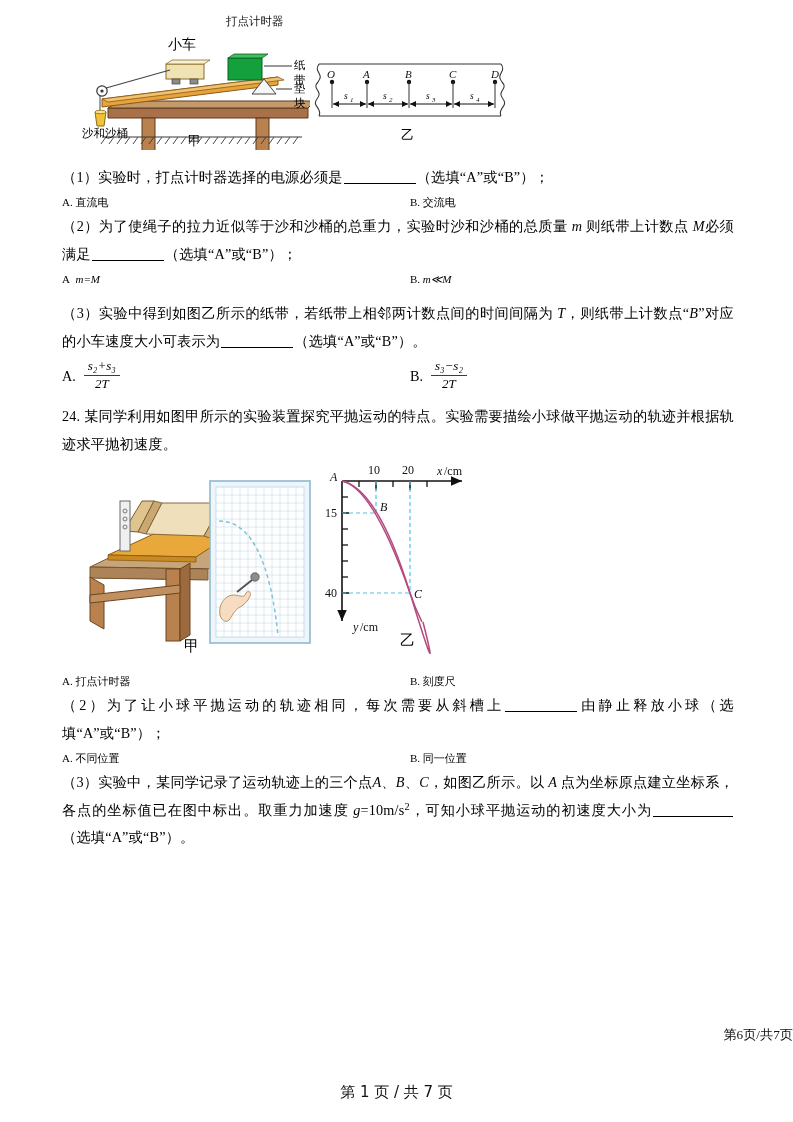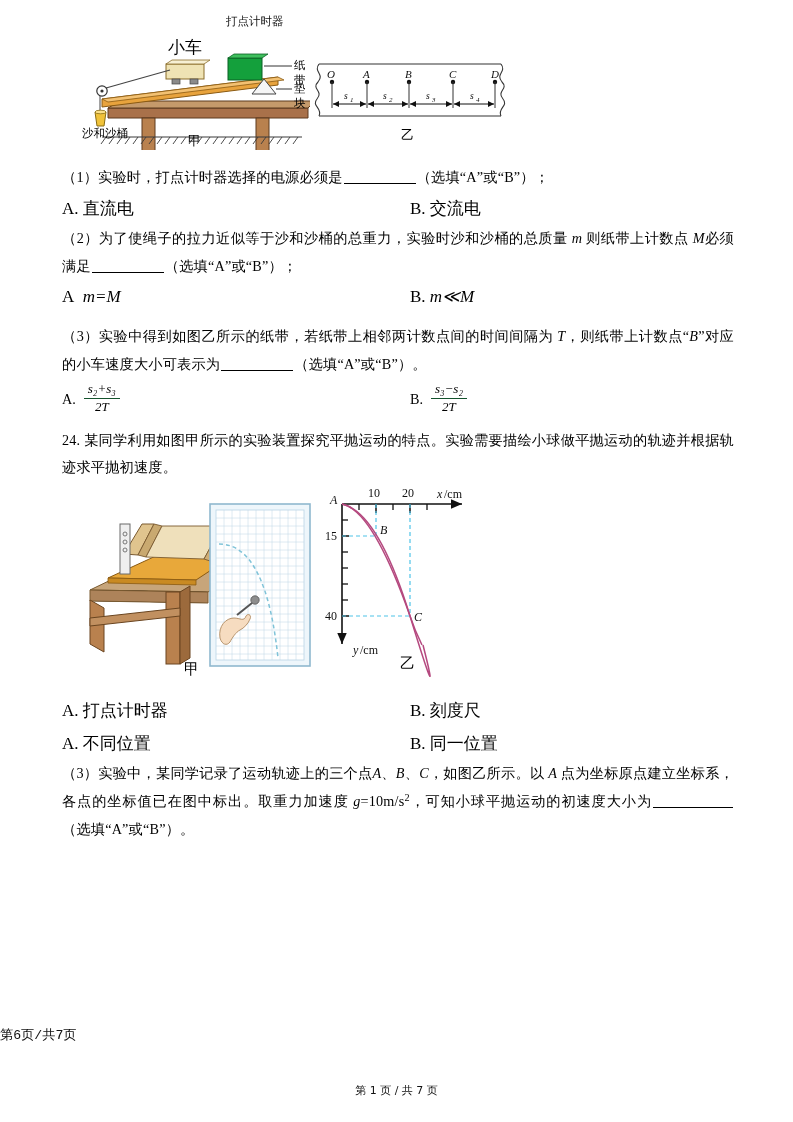--- a/index.html
+++ b/index.html
@@ -31,21 +31,21 @@
   
   .qline {
     font-size: 14.2px;
     line-height: 1.95;
     letter-spacing: 0.2px;
     text-align: justify;
     margin: 0;
   }
   .opts {
     display: flex;
-    font-size: 17px;
+    font-size: 11px;
     line-height: 1.95;
     margin: 0;
   }
   .opts .o1 { width: 348px; flex: 0 0 348px; }
   .opts .o2 { flex: 1; }
   .blank {
     display: inline-block;
     border-bottom: 1px solid #000;
     width: 72px;
     vertical-align: -2px;
@@ -91,31 +91,31 @@
   
   #fig2 { position: relative; height: 212px; }
   #fig2 .app-wrap { position: absolute; left: 20px; top: 0; }
   #fig2 .graph-wrap { position: absolute; left: 260px; top: 0; }
 
   
   .footer1 {
     position: absolute;
     left: 0; right: 0;
     top: 1026px;
-    text-align: left;
+    text-align: right;
     font-size: 13.2px;
-    font-family: Liberation Mono, monospace;
+    font-family: Liberation Serif, serif;
     color: #111;
   }
   .footer2 {
     position: absolute;
     left: 0; right: 0;
     top: 1083px;
     text-align: center;
-    font-size: 11px;
+    font-size: 15px;
     font-family: "DejaVu Sans", sans-serif;
     color: #111;
   }
   svg { display: block; }
 </style>
 </head>
 <body>
 
 <div class="page">
  <div class="content">
@@ -178,21 +178,21 @@
         <circle cx="22" cy="91" r="1.6" fill="#333"></circle>
         <path d="M20,96 L20,112" stroke="#444" stroke-width="1"></path>
 
         <polygon points="15,112 26,112 24,126 17,126" fill="#f0c23a" stroke="#8a6d12" stroke-width="1"></polygon>
         <ellipse cx="20.5" cy="112" rx="5.5" ry="1.8" fill="#fbe08a" stroke="#8a6d12" stroke-width="0.8"></ellipse>
 
         <line x1="184" y1="66" x2="212" y2="66" stroke="#333" stroke-width="1"></line>
         <line x1="196" y1="89" x2="212" y2="89" stroke="#333" stroke-width="1"></line>
       </svg>
 
-      <div style="position:absolute; left:88px; top:36px; font-size:17px; font-family:'DejaVu Sans',sans-serif;text-align:right;">小车</div>
+      <div style="position:absolute; left:88px; top:36px; font-size:14px; font-family:'DejaVu Sans',sans-serif;text-align:right;">小车</div>
       <div style="position:absolute; left:146px; top:14px; font-size:11.5px; font-family:'DejaVu Sans',sans-serif; color:#111;">打点计时器</div>
       <div style="position:absolute; left:214px; top:58px; font-size:11.5px; font-family:'DejaVu Sans',sans-serif;">纸带</div>
       <div style="position:absolute; left:214px; top:81px; font-size:11.5px; font-family:Liberation Sans, sans-serif;">垫块</div>
       <div style="position:absolute; left:2px; top:126px; font-size:11.5px; font-family:'DejaVu Sans',sans-serif;">沙和沙桶</div>
       <div style="position:absolute; left:108px; top:132px; font-size:13px; font-family:'DejaVu Sans',sans-serif;">甲</div>
     </div>
 
     <div class="tape-wrap">
       <svg width="210" height="80" viewBox="0 0 210 80">
 
@@ -425,20 +425,23 @@
       <div style="position:absolute; left:78px; top:172px; font-size:15px; font-family:'DejaVu Sans',sans-serif;">乙</div>
     </div>
   </div>
 
 
   <div class="opts">
     <span class="o1">A. 打点计时器</span>
     <span class="o2">B. 刻度尺</span>
   </div>
 
+  <p class="qline">
+    <span>（2）为了让小球平抛运动的轨迹相同，每次需要从斜槽上</span><span class="blank"></span><span>由静止释放小球（选填“A”或“B”）；</span>
+  </p>
 
   <div class="opts">
     <span class="o1">A. 不同位置</span>
     <span class="o2">B. 同一位置</span>
   </div>
 
   <p class="qline">
     <span>（3）实验中，某同学记录了运动轨迹上的三个点</span><em class="it">A</em><span>、</span><em class="it">B</em><span>、</span><em class="it">C</em><span>，如图乙所示。以 </span><em class="it">A</em><span> 点为坐标原点建立坐标系，各点的坐标值已在图中标出。取重力加速度 </span><em class="it">g</em><span>=10m/s</span><span class="sup">2</span><span>，可知小球平抛运动的初速度大小为</span><span class="blank long"></span><span>（选填“A”或“B”）。</span>
   </p>
 

